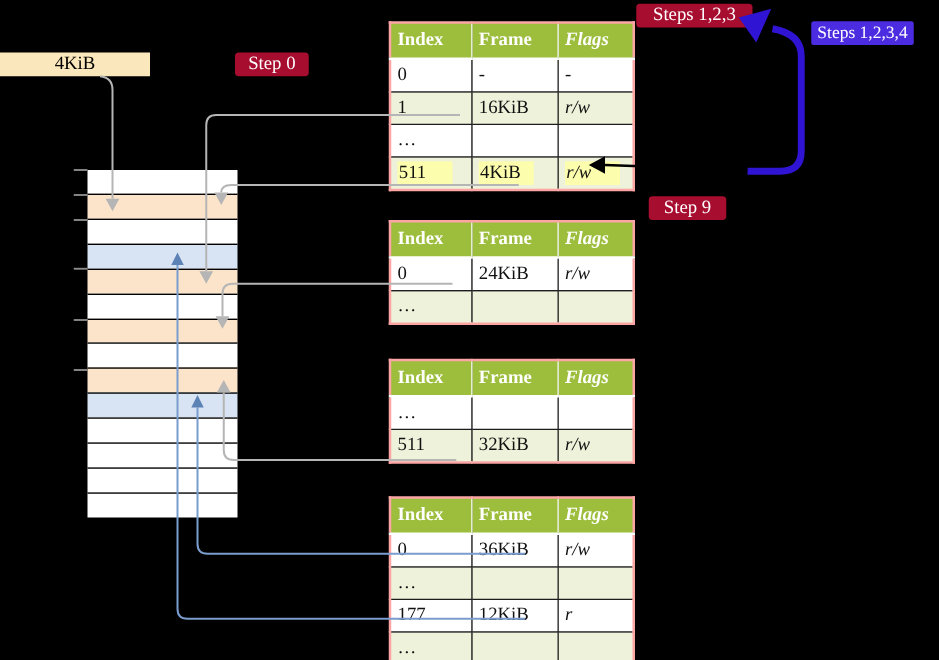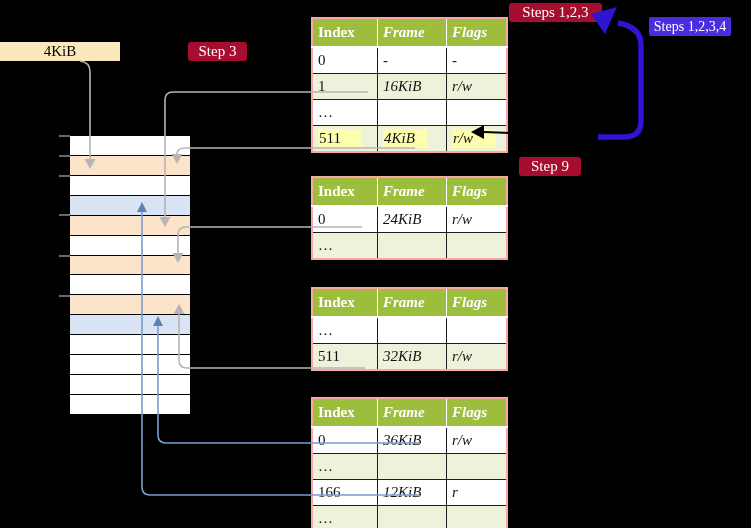--- a/index.html
+++ b/index.html
@@ -24,42 +24,42 @@
   .mrow:first-child{border-top:none;}
   .mrow.w{background:var(--mem_white);} .mrow.p{background:var(--mem_peach);} .mrow.b{background:var(--mem_blue);}
   
   table.pt{position:absolute;border-collapse:collapse;border:2px solid #fca5a5;
            font-size:15px;color:#111;background:transparent;table-layout:fixed;}
   table.pt th{background:var(--table_header);color:#fff;font-weight:bold;text-align:left;
               padding:3px 4px 3px 5px;border-right:1px solid #fff;border-bottom:2px solid #fff;height:21px;}
   table.pt th:last-child{border-right:none;}
   table.pt td{background:#fff;border:1px solid #1c1c1c;padding:0 4px 0 5px;height:25px;vertical-align:middle;}
   table.pt tr.shaded td{background:var(--row_shade);}
-  table.pt .col-index{width:55px;} table.pt .col-frame{width:59px;font-style:italic;} table.pt .col-flags{width:50px;font-style:italic;}
+  table.pt .col-index{width:55px;} table.pt .col-frame{width:59px;} table.pt .col-flags{width:50px;font-style:italic;}
   .hl{background:var(--highlight);display:inline-block;min-width:42px;padding:1px 1px 1px 1px;}
   #t1{left:311px;top:17px;} #t2{left:311px;top:176px;} #t3{left:311px;top:287px;} #t4{left:311px;top:397px;}
   
   #overlay{position:absolute;left:0;top:0;width:751px;height:528px;z-index:10;pointer-events:none;}
   .gline{stroke:var(--line_gray);stroke-width:1.6;fill:none;}
   .ghead{fill:var(--line_gray);stroke:none;}
   .sline{stroke:var(--line_steel);stroke-width:1.6;fill:none;}
   .shead{fill:var(--arrow_steel);stroke:none;}
   .tick{stroke:var(--tick_gray);stroke-width:1.5;}
   .bigblue{stroke:var(--arrow_blue);stroke-width:5.5;fill:none;}
   .bigbluehead{fill:var(--arrow_blue);stroke:none;}
   .blackline{stroke:#000;stroke-width:2;fill:none;}
   .blackhead{fill:#000;stroke:none;}
 </style>
 </head>
 <body>
 
 <div id="stage">
 
   <div class="lbl wheat" style="left:0;top:42px;width:120px;">4KiB</div>
-  <div class="lbl crimson" style="left:188px;top:42px;width:59px;">Step 3</div>
+  <div class="lbl crimson" style="left:188px;top:42px;width:59px;">Step 0</div>
   <div class="lbl crimson" style="left:509px;top:3px;width:93px;">Steps 1,2,3</div>
   <div class="lbl violet" style="left:649px;top:17px;width:82px;">Steps 1,2,3,4</div>
   <div class="lbl crimson" style="left:519px;top:157px;width:62px;">Step 9</div>
 
   <div id="memory-stripe">
       <div class="mrow w"></div>
       <div class="mrow p"></div>
       <div class="mrow w"></div>
       <div class="mrow b"></div>
       <div class="mrow p"></div>
@@ -160,21 +160,21 @@
           <td class="col-index">0</td>
           <td class="col-frame">36KiB</td>
           <td class="col-flags">r/w</td>
         </tr>
         <tr class="shaded">
           <td class="col-index">…</td>
           <td class="col-frame"></td>
           <td class="col-flags"></td>
         </tr>
         <tr>
-          <td class="col-index">166</td>
+          <td class="col-index">177</td>
           <td class="col-frame">12KiB</td>
           <td class="col-flags">r</td>
         </tr>
         <tr class="shaded">
           <td class="col-index">…</td>
           <td class="col-frame"></td>
           <td class="col-flags"></td>
         </tr>
       </tbody>
     </table>

